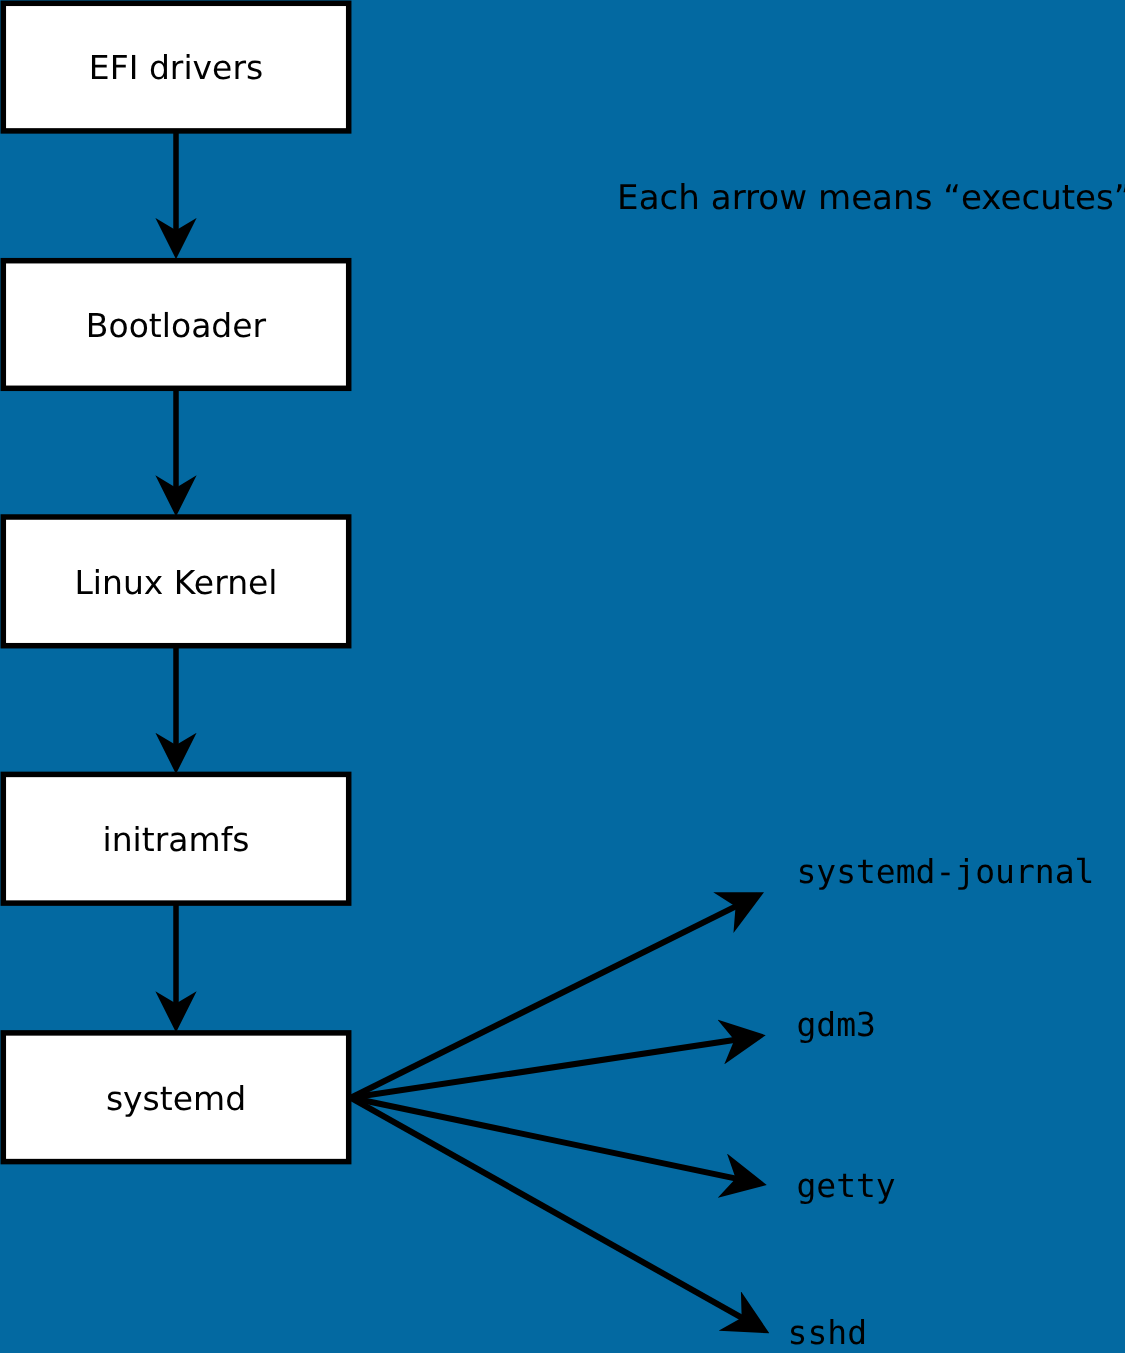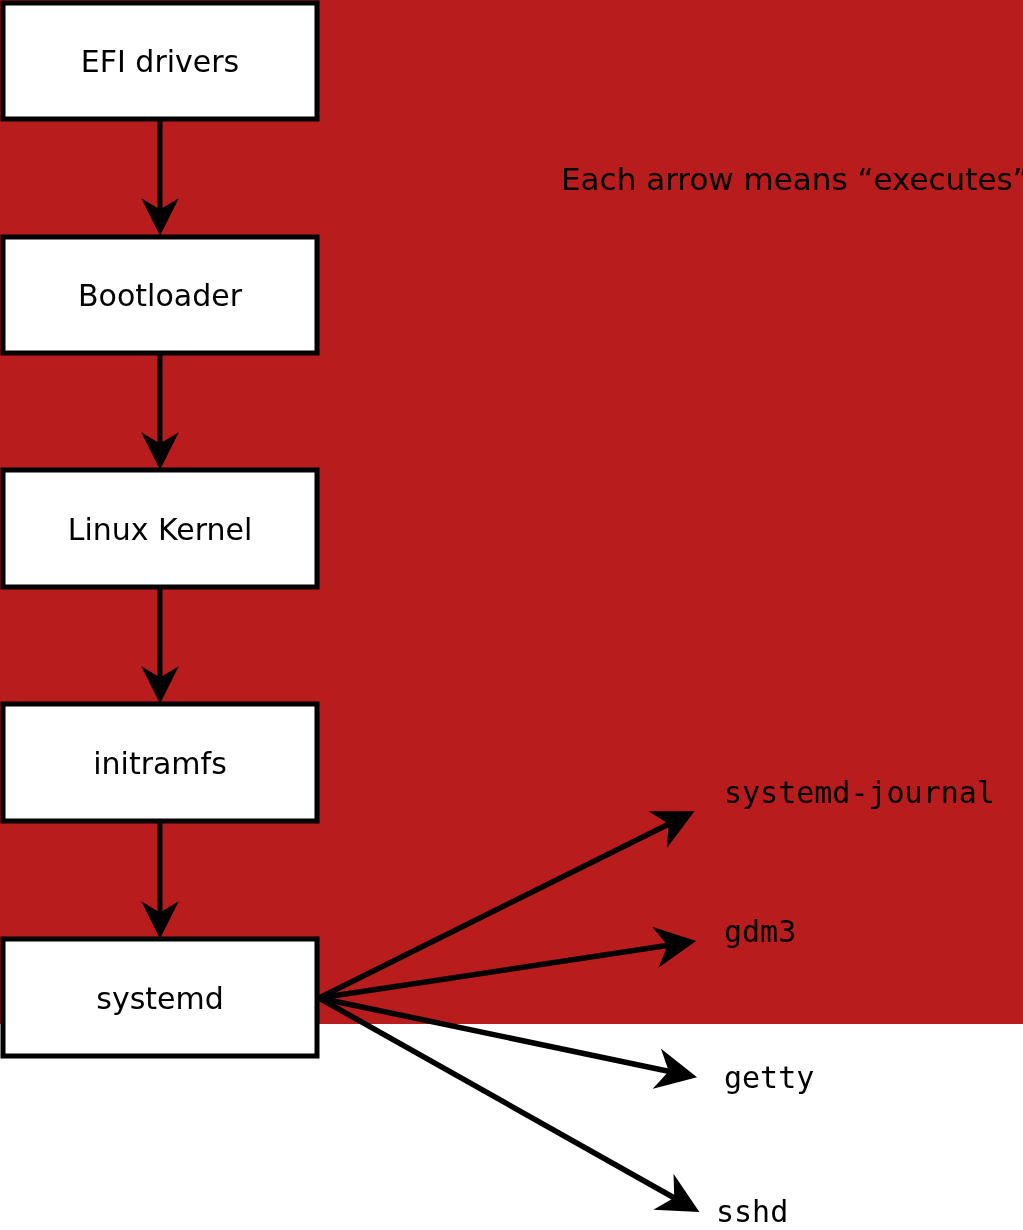--- a/index.html
+++ b/index.html
@@ -6,22 +6,22 @@
     margin: 0;
     padding: 0;
     background: #ffffff;
     width: 1023px;
     height: 1230px;
     overflow: hidden;
   }
   .canvas-wrap {
     position: relative;
     width: 1023px;
-    height: 1024px;
-    background: #b91c1c;
+    height: 1230px;
+    background: #0369a1;
   }
   svg { display: block; }
   .node-rect {
     fill: #ffffff;
     stroke: #000000;
     stroke-width: 5;
   }
   .edge {
     stroke: #000000;
     stroke-width: 5;

